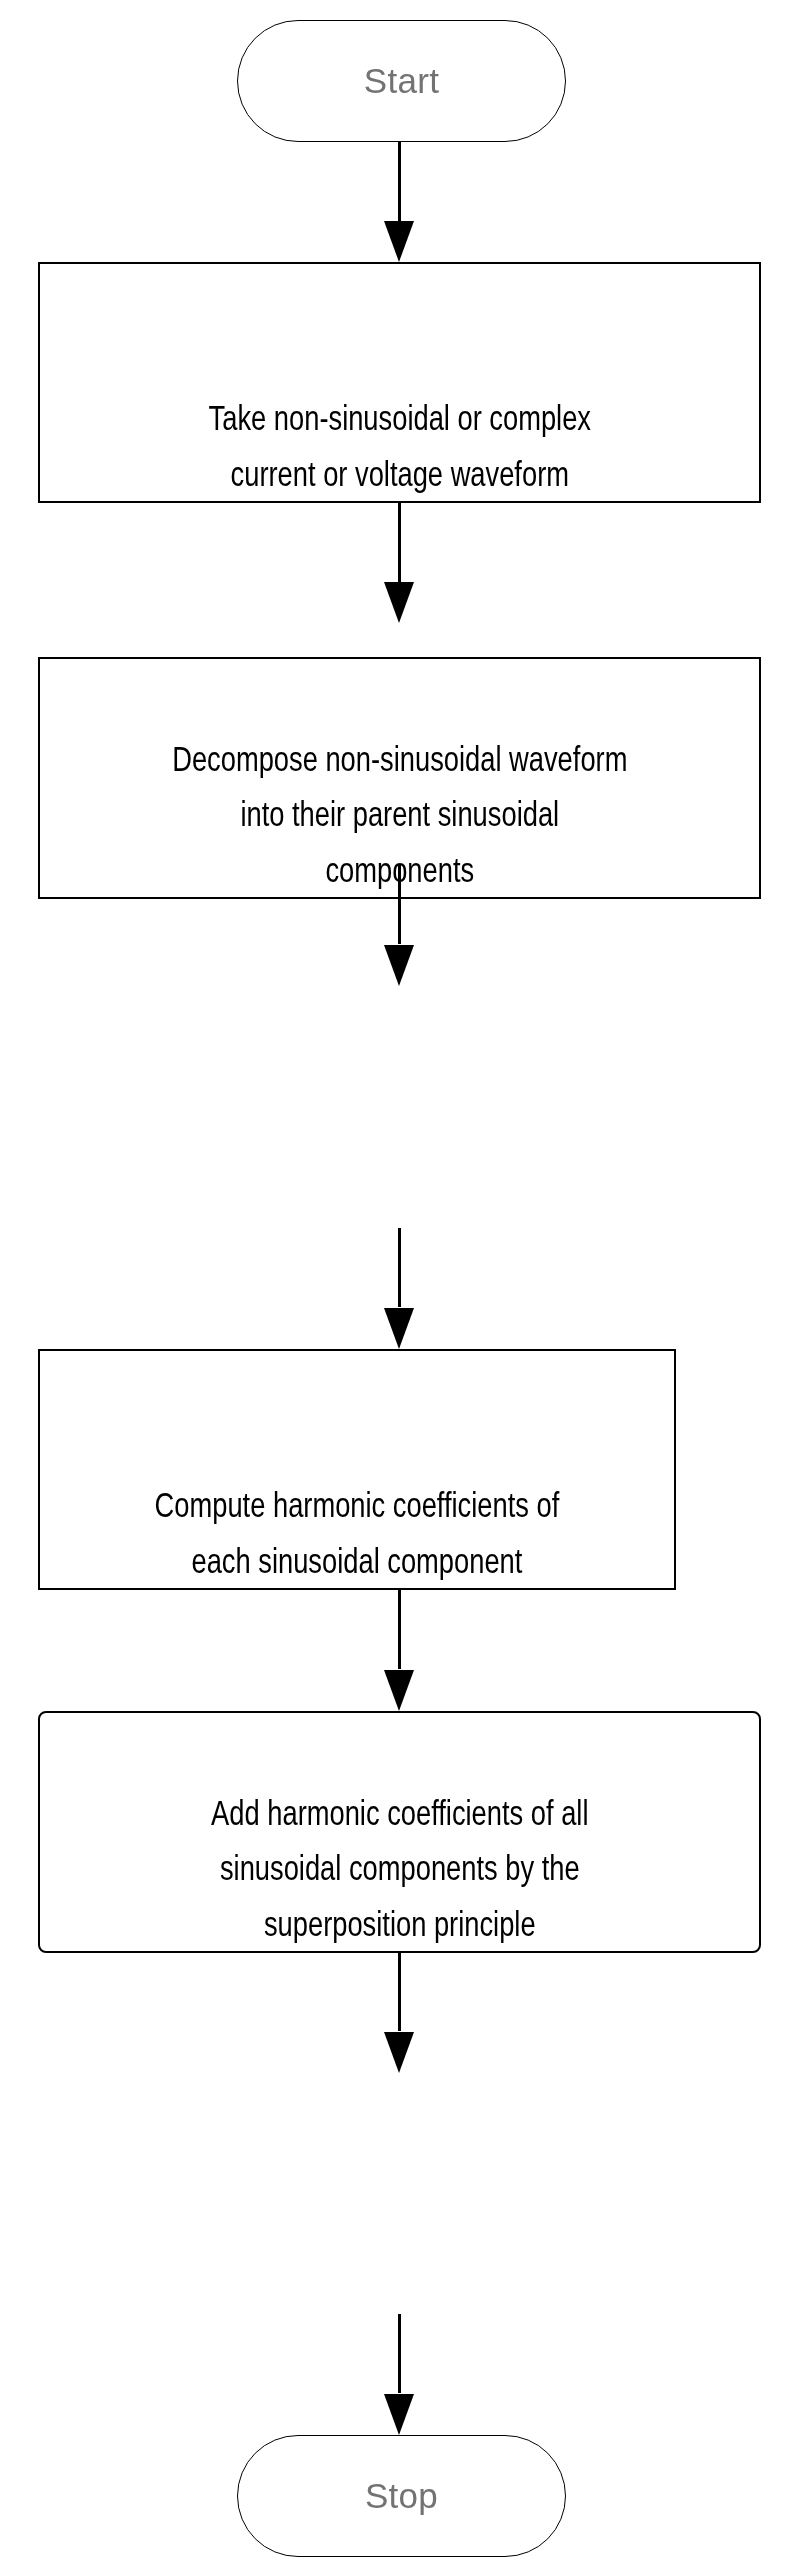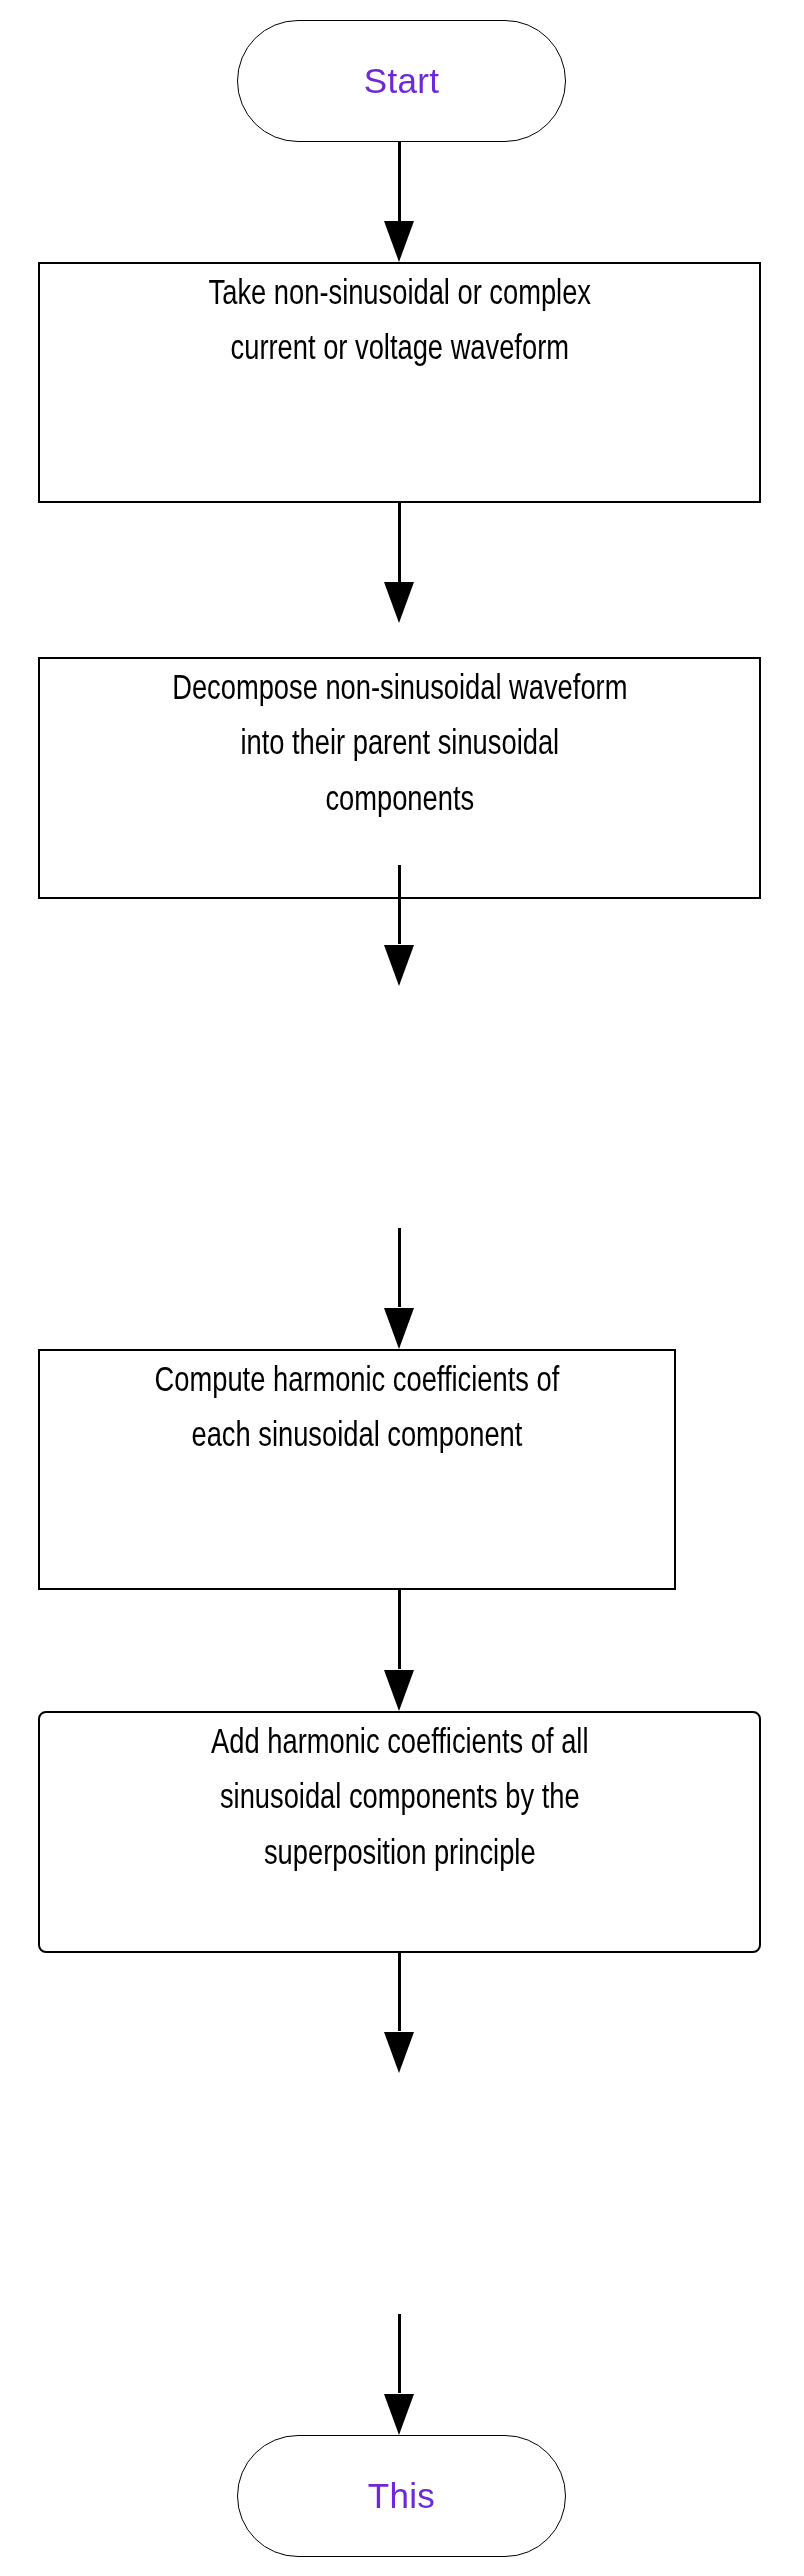--- a/index.html
+++ b/index.html
@@ -28,33 +28,33 @@
     background: #ffffff;
     display: flex;
     align-items: center;
     justify-content: center;
     text-align: center;
   }
   .terminator .node-label {
     font-family: "Liberation Sans", sans-serif;
     font-size: 35px;
     line-height: 1.15;
-    color: #6d28d9;
+    color: #737373;
     letter-spacing: 0.3px;
     white-space: pre-line;
   }
 
   
   .process {
     position: absolute;
     box-sizing: border-box;
     border: 2.9px solid #000000;
     background: #ffffff;
     display: flex;
-    align-items: flex-start;
+    align-items: flex-end;
     justify-content: center;
     text-align: center;
   }
   .process .node-label {
     display: block;
     width: 82%;
     font-family: "Liberation Sans", sans-serif;
     font-size: 35px;
     line-height: 1.58;
     color: #000000;
@@ -144,17 +144,17 @@
     <div class="head"></div>
   </div>
 
 
   <div class="connector" style="left:382px; top:2314px; height:121px;">
     <div class="shaft" style="height:79px;"></div>
     <div class="head"></div>
   </div>
 
   <div class="terminator" style="left:237px; top:2435px; width:329px; height:122px; border-radius:61px;">
-    <span class="node-label">This</span>
+    <span class="node-label">Stop</span>
   </div>
 
 </div>
 
 
 </body></html>

